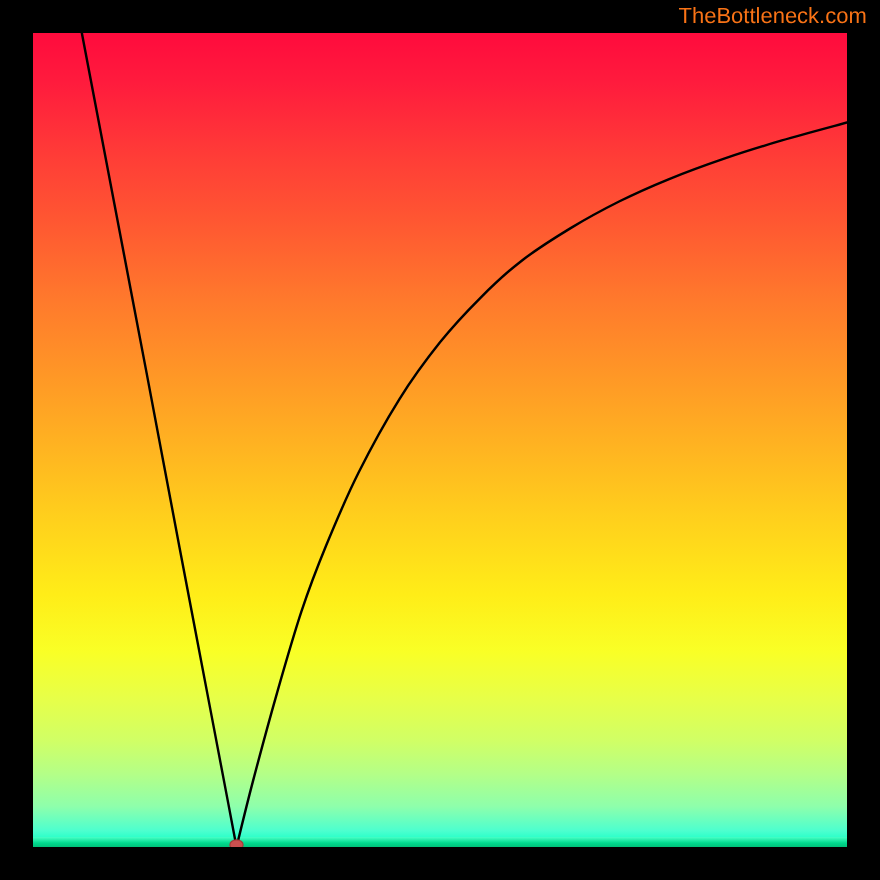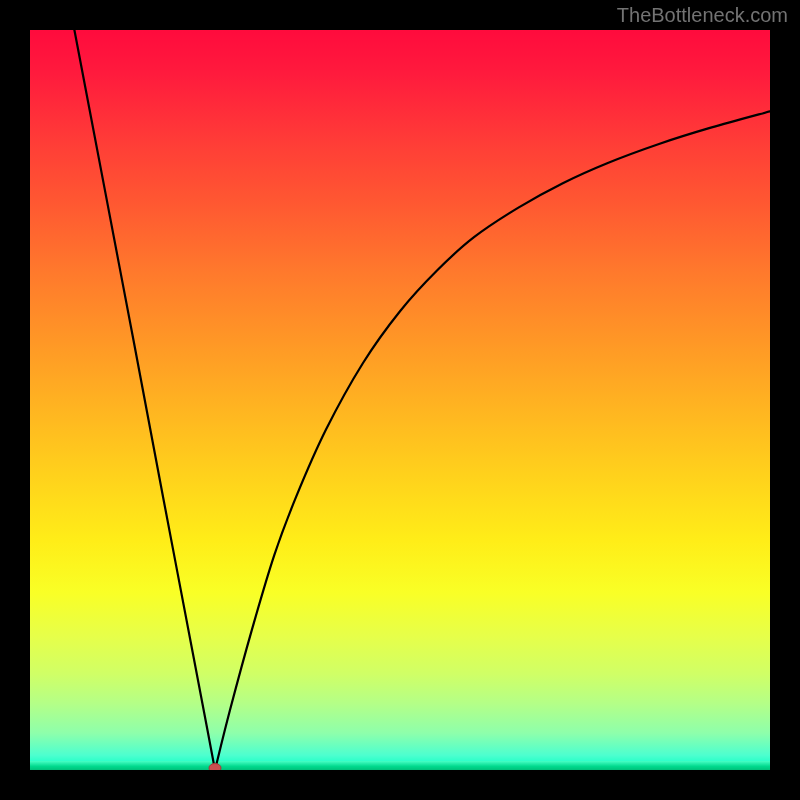--- a/index.html
+++ b/index.html
@@ -57,21 +57,21 @@
     background: linear-gradient(to bottom, #47ffc5 0%, #00d98d 60%, #00c17a 100%);
   }
   .svg-layer {
     position: absolute;
     inset: 0;
   }
   .watermark {
     position: absolute;
     top: 4px;
     right: 12px;
-    color: #737373;
+    color: #f97316;
     font-size: 20px;
     font-weight: 400;
     font-family: Arial, Helvetica, sans-serif;
     letter-spacing: 0px;
   }
 </style>
 </head>
 <body>
 
 <div class="frame">

